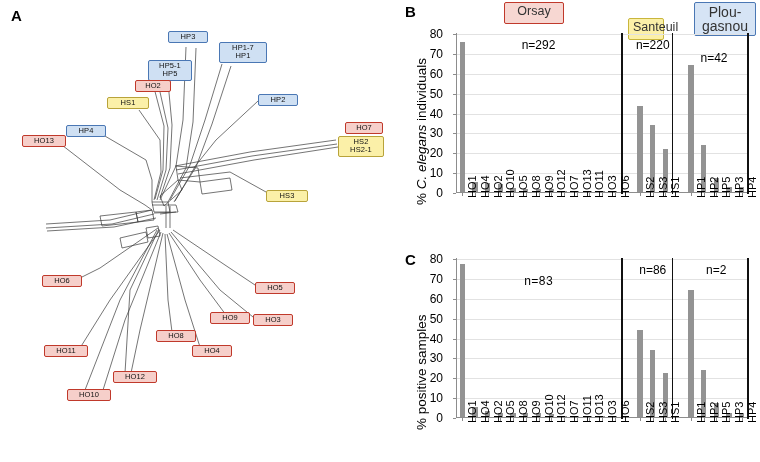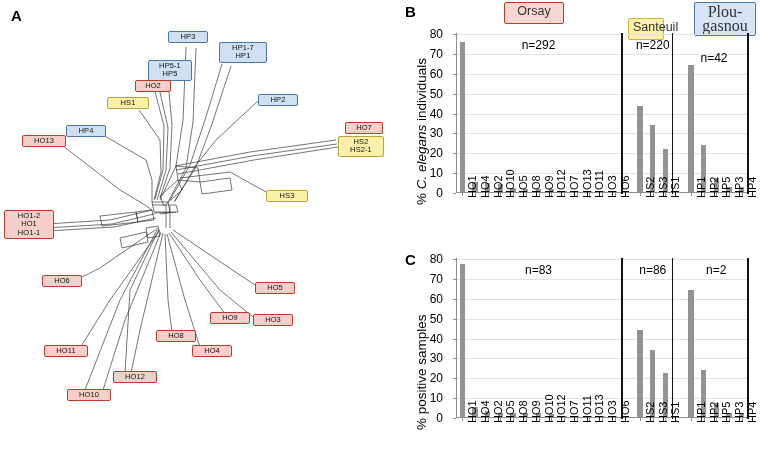--- a/index.html
+++ b/index.html
@@ -125,40 +125,37 @@
 HP5</div>
   <div class="node-box nb-orsay" style="left:135px;top:80px;width:28px;">HO2</div>
   <div class="node-box nb-santeuil" style="left:107px;top:97px;width:34px;">HS1</div>
   <div class="node-box nb-plou" style="left:258px;top:94px;width:32px;">HP2</div>
   <div class="node-box nb-plou" style="left:66px;top:125px;width:32px;">HP4</div>
   <div class="node-box nb-orsay" style="left:345px;top:122px;width:30px;">HO7</div>
   <div class="node-box nb-santeuil" style="left:338px;top:136px;width:38px;">HS2
 HS2-1</div>
   <div class="node-box nb-orsay" style="left:22px;top:135px;width:36px;">HO13</div>
   <div class="node-box nb-santeuil" style="left:266px;top:190px;width:34px;">HS3</div>
-  <div class="node-box nb-orsay" style="left:4px;top:210px;width:42px;">HO1-2
-HO1
-HO1-1</div>
   <div class="node-box nb-orsay" style="left:42px;top:275px;width:32px;">HO6</div>
   <div class="node-box nb-orsay" style="left:255px;top:282px;width:32px;">HO5</div>
   <div class="node-box nb-orsay" style="left:210px;top:312px;width:32px;">HO9</div>
   <div class="node-box nb-orsay" style="left:253px;top:314px;width:32px;">HO3</div>
   <div class="node-box nb-orsay" style="left:156px;top:330px;width:32px;">HO8</div>
   <div class="node-box nb-orsay" style="left:192px;top:345px;width:32px;">HO4</div>
   <div class="node-box nb-orsay" style="left:44px;top:345px;width:36px;">HO11</div>
   <div class="node-box nb-orsay" style="left:113px;top:371px;width:36px;">HO12</div>
   <div class="node-box nb-orsay" style="left:67px;top:389px;width:36px;">HO10</div>
 </div>
 
 <div class="chart-panel" id="panel-b">
   <div class="panel-letter">B</div>
 
   <div class="site-tag tag-orsay" style="left:104px;top:2px;width:60px;height:22px;">Orsay</div>
   <div class="site-tag tag-santeuil" style="left:228px;top:18px;width:36px;height:22px;">Santeuil</div>
-  <div class="site-tag tag-plou" style="left:294px;top:2px;width:62px;height:34px;font-size:16px;line-height:14px;white-space:pre;font-family:Liberation Serif, serif;">Plou-
+  <div class="site-tag tag-plou" style="left:294px;top:2px;width:62px;height:34px;font-size:14px;line-height:14px;white-space:pre;">Plou-
 gasnou</div>
 
   <div class="ylabel" style="left:14px;top:205px;">
     <span>%&nbsp;</span><span class="it">C. elegans</span><span>&nbsp;individuals</span>
   </div>
 
   <div class="plot" id="plot-b" style="left:56px;top:33px;width:292px;height:160px;">
       <div class="ytick" style="top: 160px;">0</div>
       <div class="ytickmark" style="top: 160px;"></div>
       <div class="gridline" style="top: 140.125px;"></div>
@@ -317,21 +314,21 @@
       <div class="bar" title="HO7: 0.5%" style="left: 105.247px; width: 5.33217px; height: 0.99375px; background: rgb(147, 147, 147);"></div>
       <div class="xtickmark" style="left: 107.913px;"></div>
       <div class="bar" title="HO11: 0.4%" style="left: 117.943px; width: 5.33217px; height: 0.8px; background: rgb(147, 147, 147);"></div>
       <div class="xtickmark" style="left: 120.609px;"></div>
       <div class="bar" title="HO13: 0.4%" style="left: 130.638px; width: 5.33217px; height: 0.8px; background: rgb(147, 147, 147);"></div>
       <div class="xtickmark" style="left: 133.304px;"></div>
       <div class="bar" title="HO3: 0.4%" style="left: 143.334px; width: 5.33217px; height: 0.8px; background: rgb(147, 147, 147);"></div>
       <div class="xtickmark" style="left: 146px;"></div>
       <div class="bar" title="HO6: 0.4%" style="left: 156.03px; width: 5.33217px; height: 0.8px; background: rgb(147, 147, 147);"></div>
       <div class="xtickmark" style="left: 158.696px;"></div>
-      <div class="nlabel" style="left: 42.5217px; top: 6px; width: 80px;">n=83</div>
+      <div class="nlabel" style="left: 42.5217px; top: 18px; width: 80px; font-family: Liberation Mono, monospace;">n=83</div>
       <div class="divider" style="left: 165.043px; height: 161px;"></div>
       <div class="bar" title="HS2: 43.6%" style="left: 181.421px; width: 5.33217px; height: 86.655px; background: rgb(147, 147, 147);"></div>
       <div class="xtickmark" style="left: 184.087px;"></div>
       <div class="bar" title="HS3: 33.7%" style="left: 194.117px; width: 5.33217px; height: 66.9788px; background: rgb(147, 147, 147);"></div>
       <div class="xtickmark" style="left: 196.783px;"></div>
       <div class="bar" title="HS1: 22.1%" style="left: 206.812px; width: 5.33217px; height: 43.9237px; background: rgb(147, 147, 147);"></div>
       <div class="xtickmark" style="left: 209.478px;"></div>
       <div class="nlabel" style="left: 156.783px; top: 6px; width: 80px;">n=86</div>
       <div class="divider" style="left: 215.826px; height: 161px;"></div>
       <div class="bar" title="HP1: 64%" style="left: 232.203px; width: 5.33217px; height: 127.2px; background: rgb(147, 147, 147);"></div>

